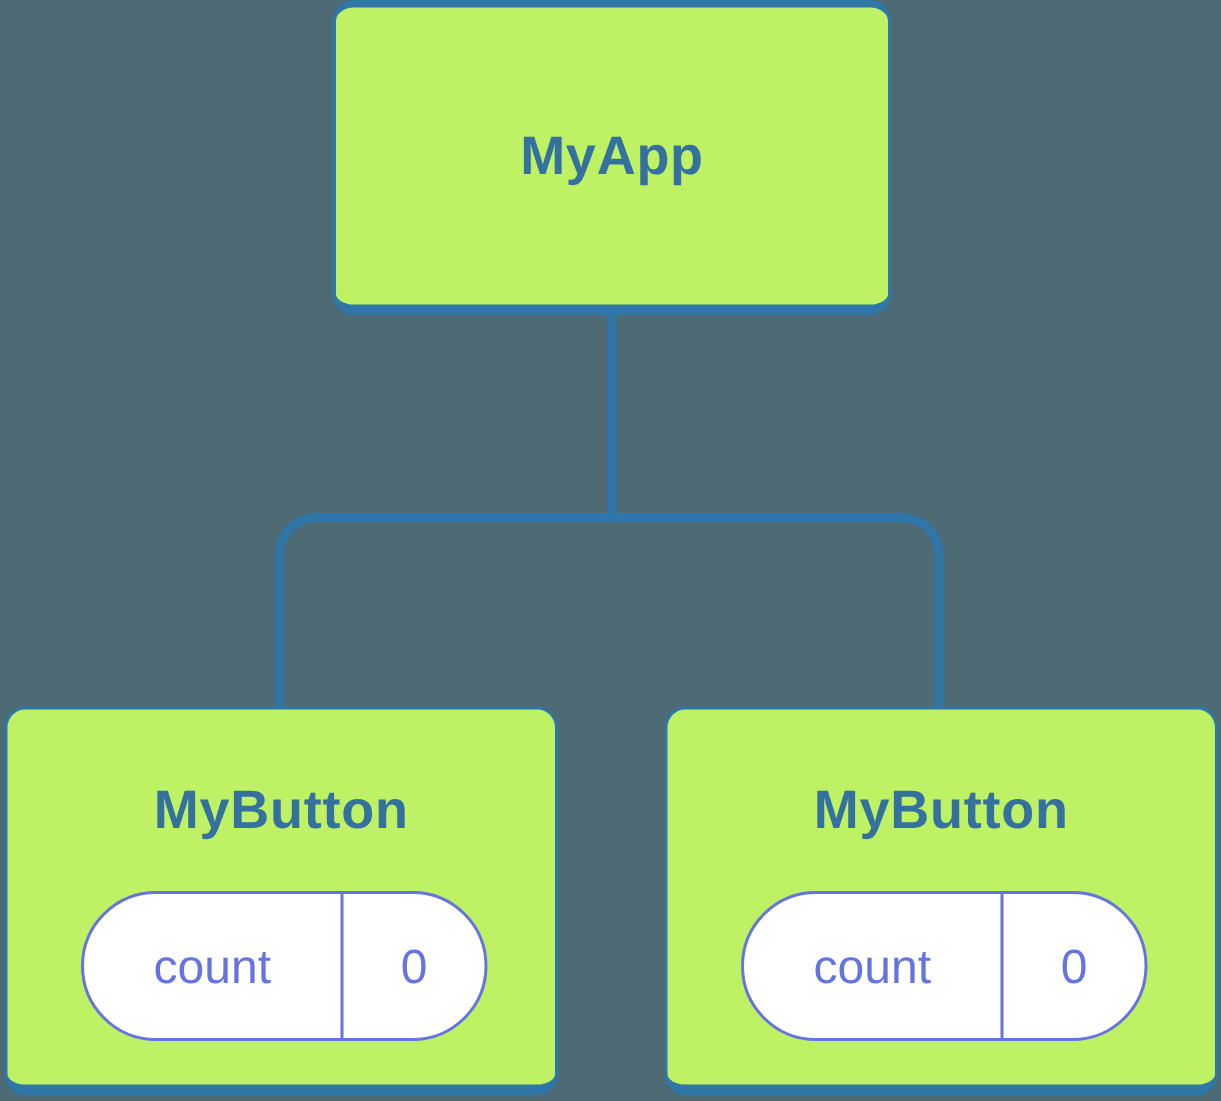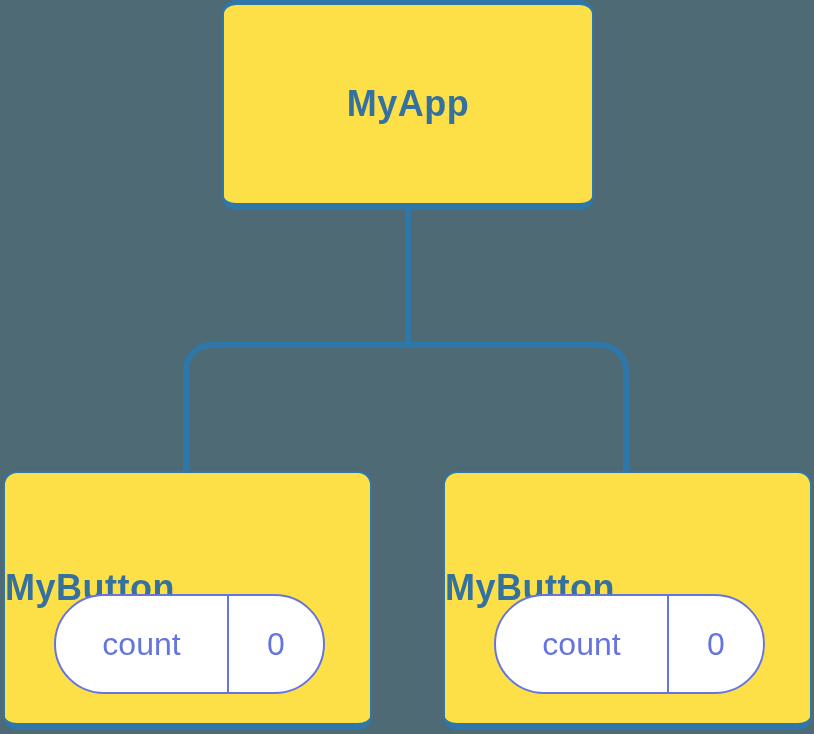--- a/index.html
+++ b/index.html
@@ -11,21 +11,21 @@
   .stage {
     position: relative;
     width: 814px;
     height: 734px;
     background: #4d6a75;
     overflow: hidden;
   }
   
   .node {
     position: absolute;
-    background: #fde047;
+    background: #bef264;
     border: 2.5px solid #2e77a8;
     border-radius: 14px;
     box-sizing: border-box;
   }
   .node-root {
     left: 222px;
     top: 0px;
     width: 372px;
     height: 210px;
     border-top-width: 5px;
@@ -46,22 +46,21 @@
     font-size: 36px;
     font-weight: bold;
     color: #35719f;
     letter-spacing: 0.5px;
   }
   .child-title {
     position: absolute;
     top: 46px;
     left: 0;
     width: 100%;
-    text-align: left;
-    margin-top: 48px;
+    text-align: center;
   }
   
   .connector-stem {
     position: absolute;
     left: 405px;
     top: 207px;
     width: 6px;
     height: 138px;
     background: #2e77a8;
   }

